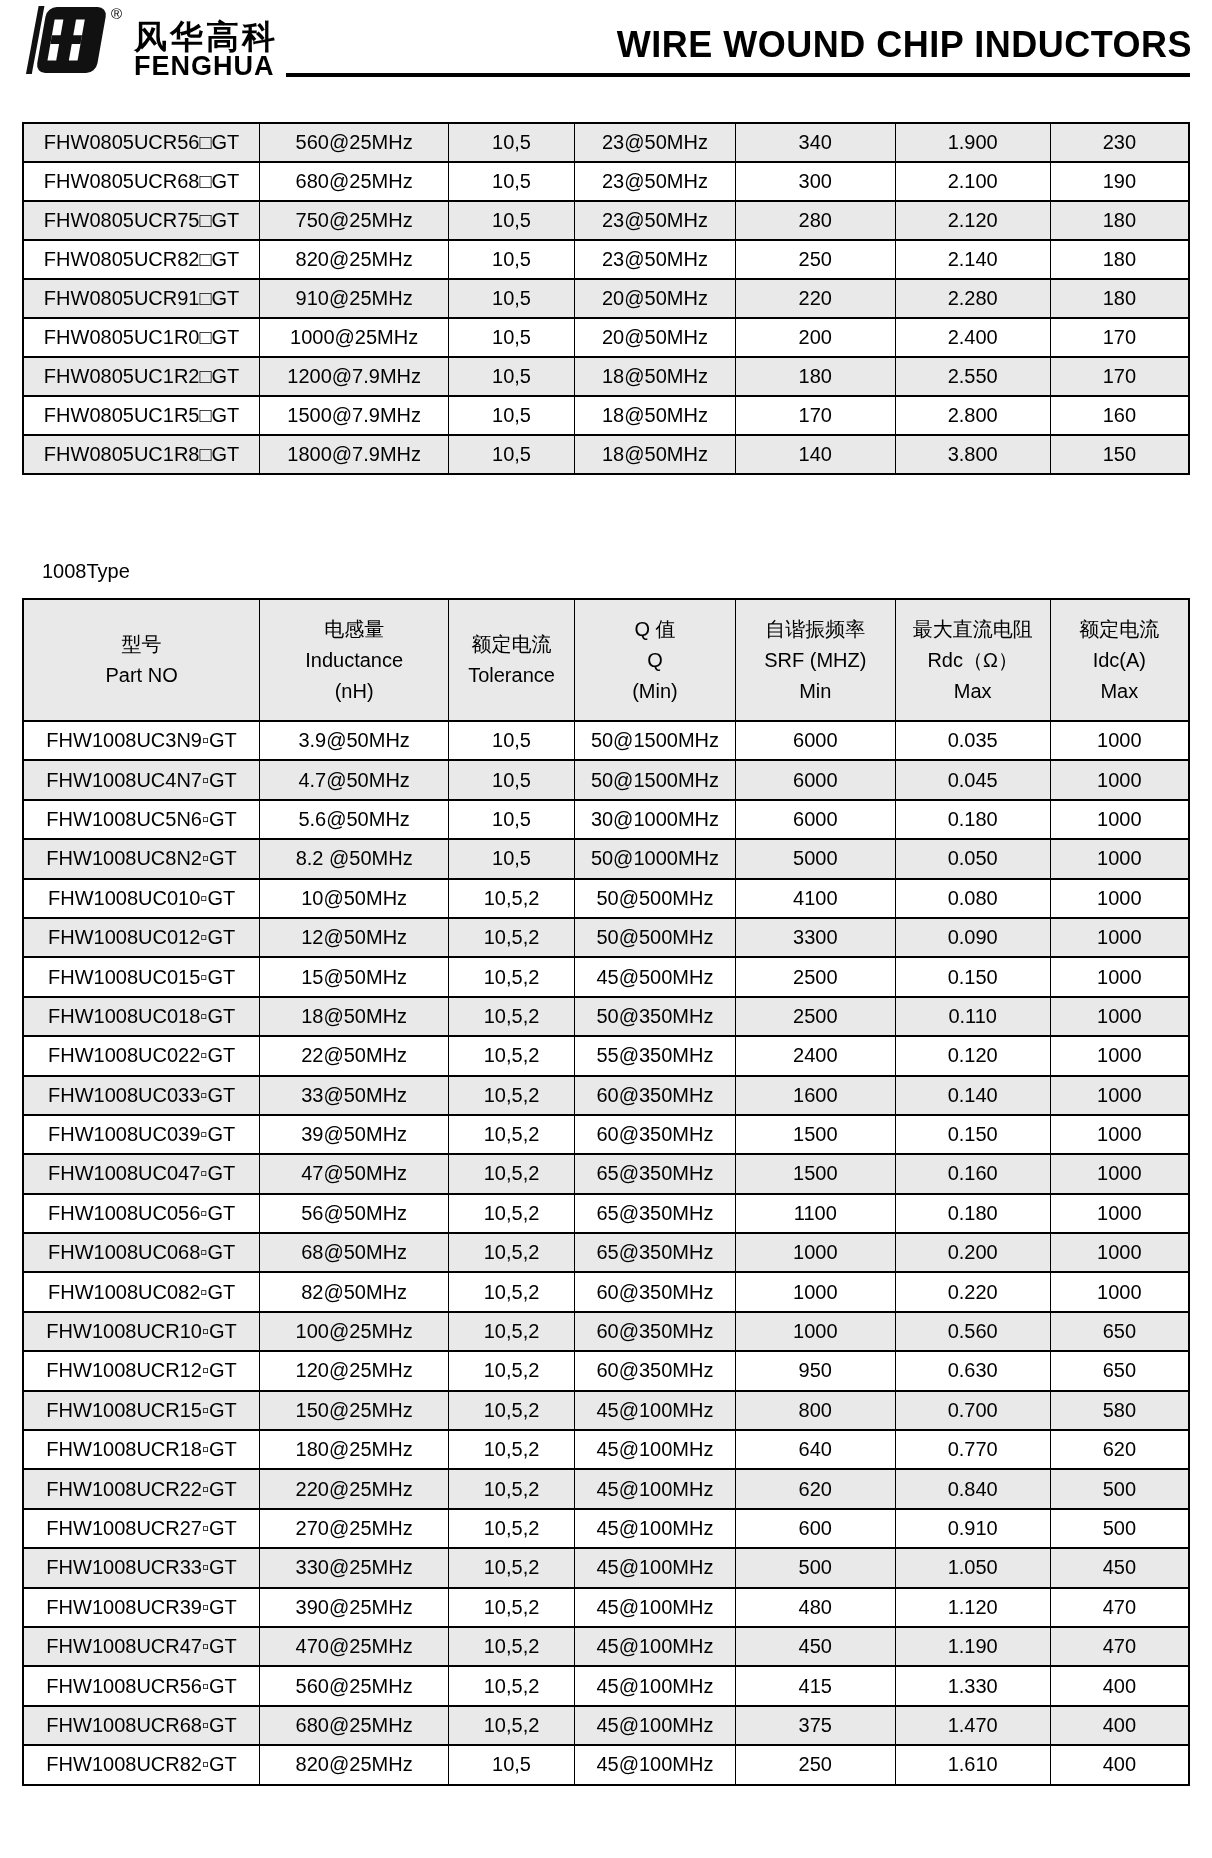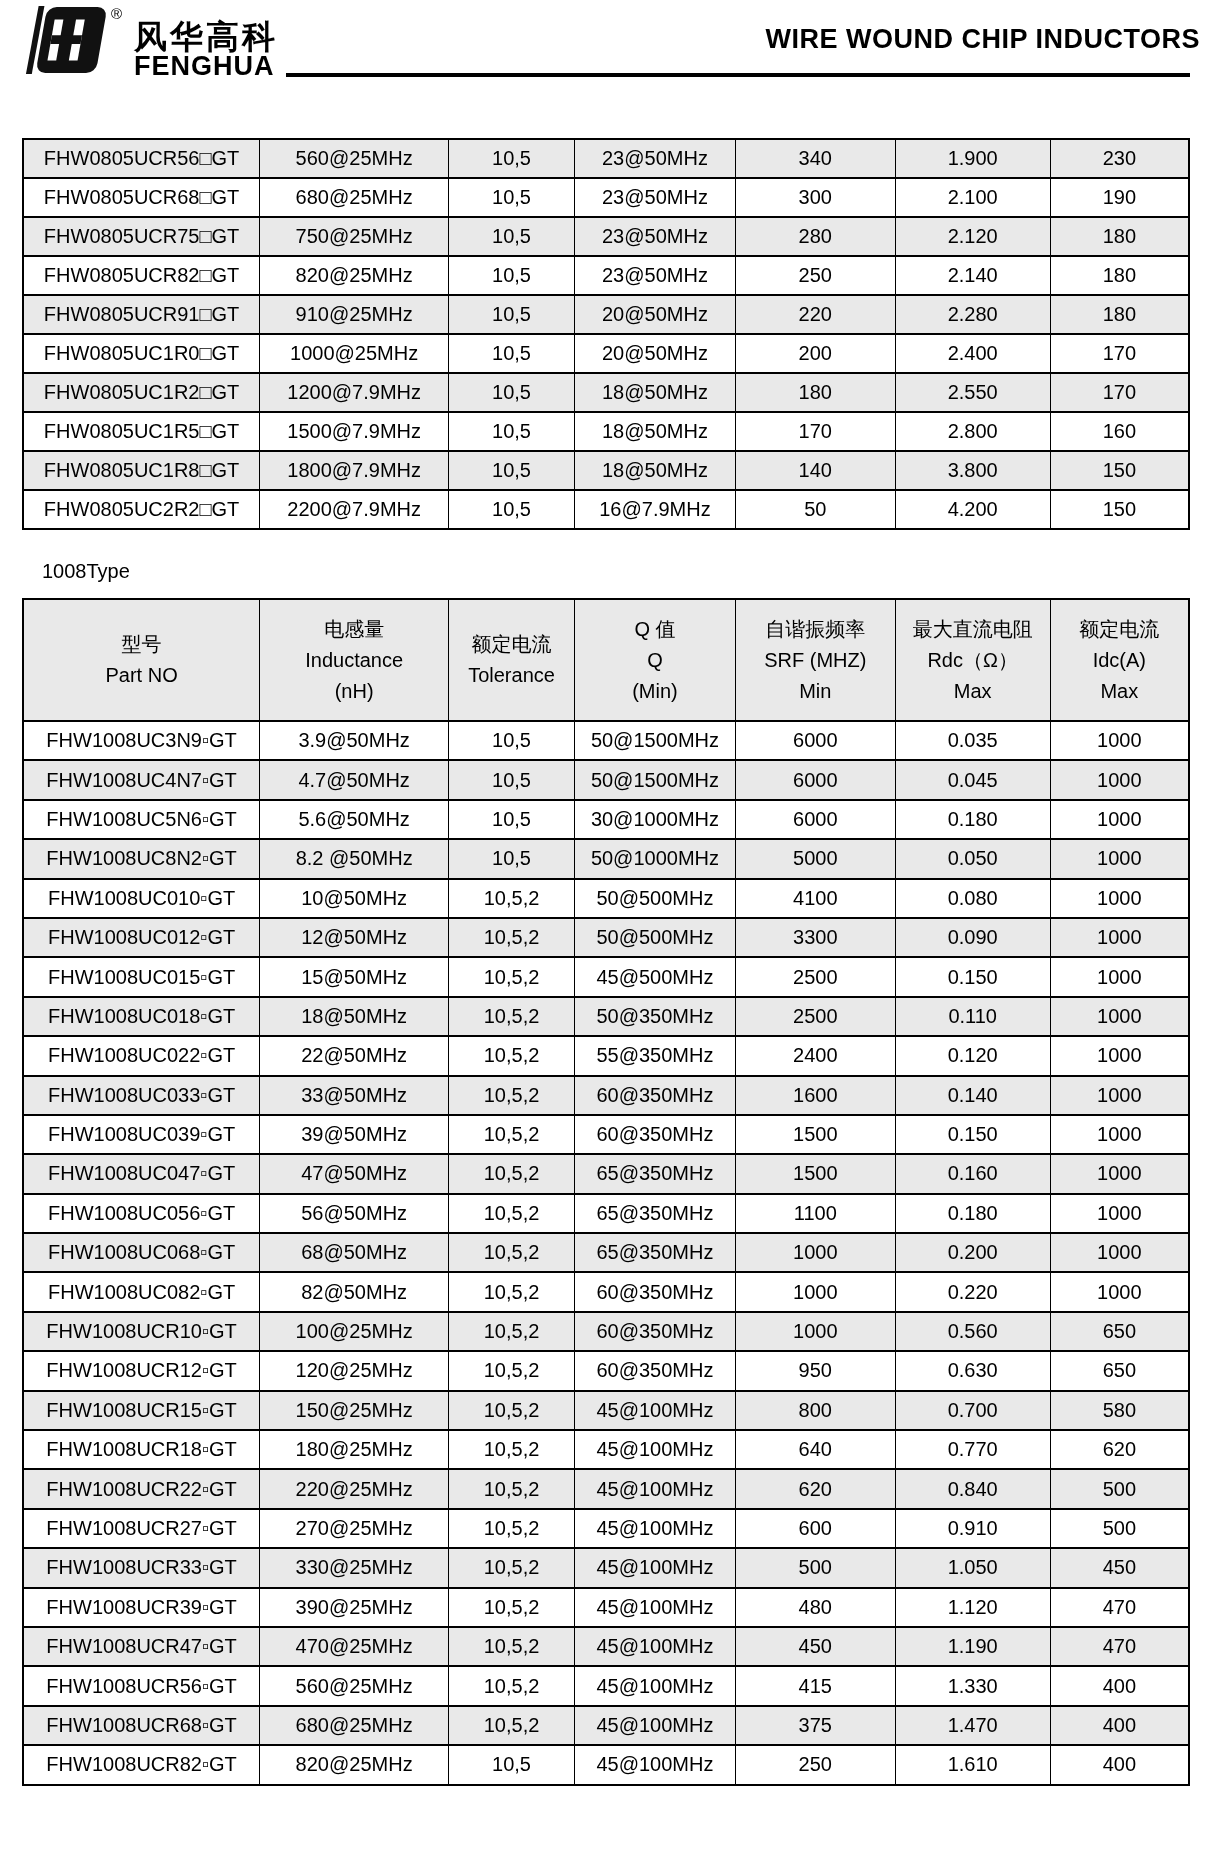--- a/index.html
+++ b/index.html
@@ -7,35 +7,35 @@
     position:relative;width:1212px;height:1858px;background:#fff;
     font-family:"Liberation Sans","DejaVu Sans",sans-serif;color:#000;overflow:hidden;
   }
   
   .logo{position:absolute;left:10px;top:6px;display:flex;align-items:flex-start;}
   .logo-icon{width:98px;height:68px;display:block;}
   .reg{font-size:15px;line-height:1;margin:0 2px 0 3px;}
   .logo-text{margin-left:10px;padding-top:14px;}
   .logo-cn{font-size:33px;font-weight:bold;line-height:1;letter-spacing:3px;white-space:nowrap;}
   .logo-en{font-size:27px;font-weight:bold;line-height:1;letter-spacing:1px;white-space:nowrap;}
-  .title{position:absolute;top:24px;right:12px;font-size:27px;font-weight:bold;letter-spacing:0.5px;white-space:nowrap;}
+  .title{position:absolute;top:24px;right:20px;font-size:36px;font-weight:bold;letter-spacing:0.5px;white-space:nowrap;}
   .title-rule{position:absolute;left:286px;right:22px;top:73px;height:4px;background:#000;}
   
   .t{
     position:absolute;left:22px;width:1168px;
     border-collapse:collapse;table-layout:fixed;
     font-size:20px;text-align:center;border:2px solid #000;
   }
   .t td,.t th{
     border:1px solid #000;border-top-width:2px;border-bottom-width:2px;
     padding:0;overflow:hidden;white-space:nowrap;font-weight:normal;
   }
   .c1{width:20.3%}.c2{width:16.2%}.c3{width:10.8%}.c4{width:13.8%}
   .c5{width:13.7%}.c6{width:13.3%}.c7{width:11.9%}
-  .t0805{top:138px;border-radius:11px;}
+  .t0805{top:122px;border-radius:11px;}
   .t0805 td{height:37px;}
   .t0805 tbody tr:nth-child(odd) td{background:#e9e9e9;}
   .section-label{position:absolute;left:42px;top:560px;font-size:20px;text-align:right;}
   .t1008{top:598px;border-radius:22px;}
   .t1008 thead th{background:#e9e9e9;height:120px;vertical-align:middle;}
   .t1008 td{height:37.4px;}
   .t1008 tbody tr:nth-child(even) td{background:#e9e9e9;}
   .hline{line-height:1.15;margin:8px 0;}
 </style>
 </head>
@@ -149,29 +149,20 @@
         </tr>
         <tr>
           <td>FHW0805UC1R8□GT</td>
           <td>1800@7.9MHz</td>
           <td>10,5</td>
           <td>18@50MHz</td>
           <td>140</td>
           <td>3.800</td>
           <td>150</td>
         </tr>
-        <tr>
-          <td>FHW0805UC2R2□GT</td>
-          <td>2200@7.9MHz</td>
-          <td>10,5</td>
-          <td>16@7.9MHz</td>
-          <td>50</td>
-          <td>4.200</td>
-          <td>150</td>
-        </tr>
       </tbody>
   </table>
 
   <div class="section-label">1008Type</div>
 
   <table class="t t1008">
     <colgroup>
       <col class="c1">
         <col class="c2">
         <col class="c3">

